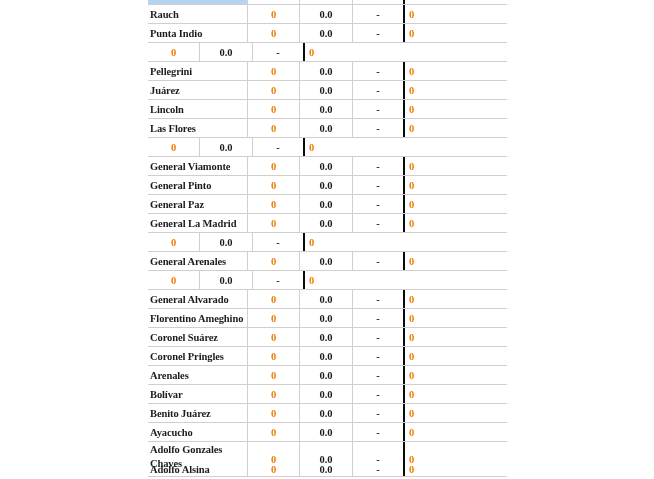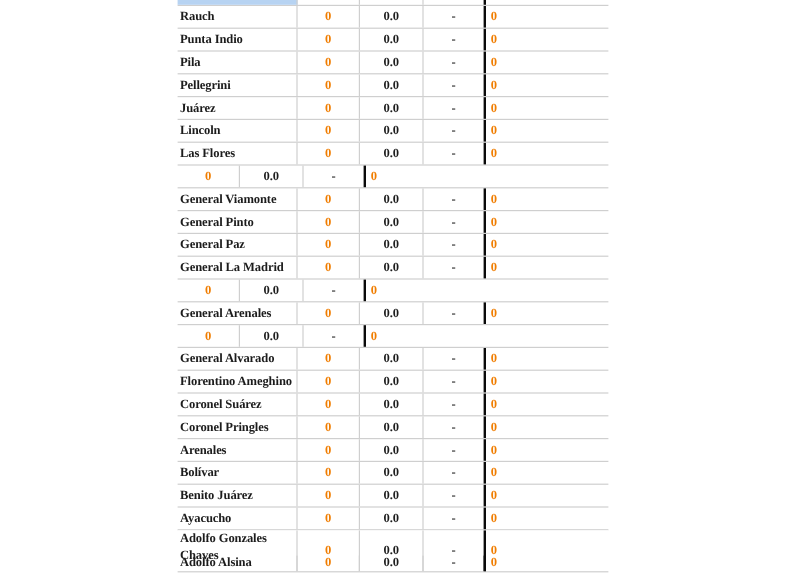--- a/index.html
+++ b/index.html
@@ -102,21 +102,20 @@
     <div class="cell v4 orange">0</div>
   </div>
     <div class="row">
     <div class="cell name">Punta Indio</div>
     <div class="cell v1 orange">0</div>
     <div class="cell v2">0.0</div>
     <div class="cell v3">-</div>
     <div class="cell v4 orange">0</div>
   </div>
     <div class="row">
-    <div class="cell name">Pila</div>
     <div class="cell v1 orange">0</div>
     <div class="cell v2">0.0</div>
     <div class="cell v3">-</div>
     <div class="cell v4 orange">0</div>
   </div>
     <div class="row">
     <div class="cell name">Pellegrini</div>
     <div class="cell v1 orange">0</div>
     <div class="cell v2">0.0</div>
     <div class="cell v3">-</div>

